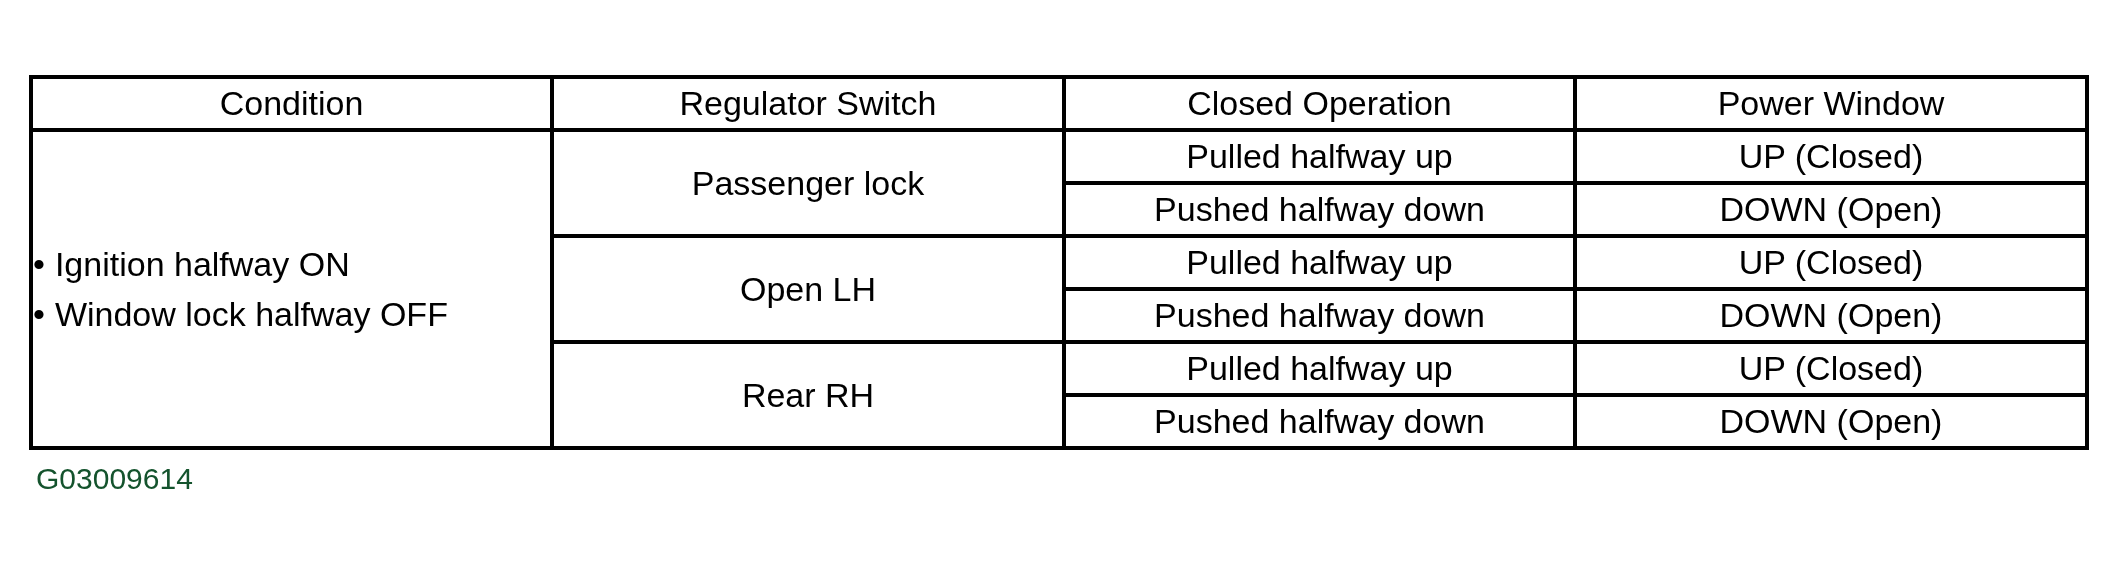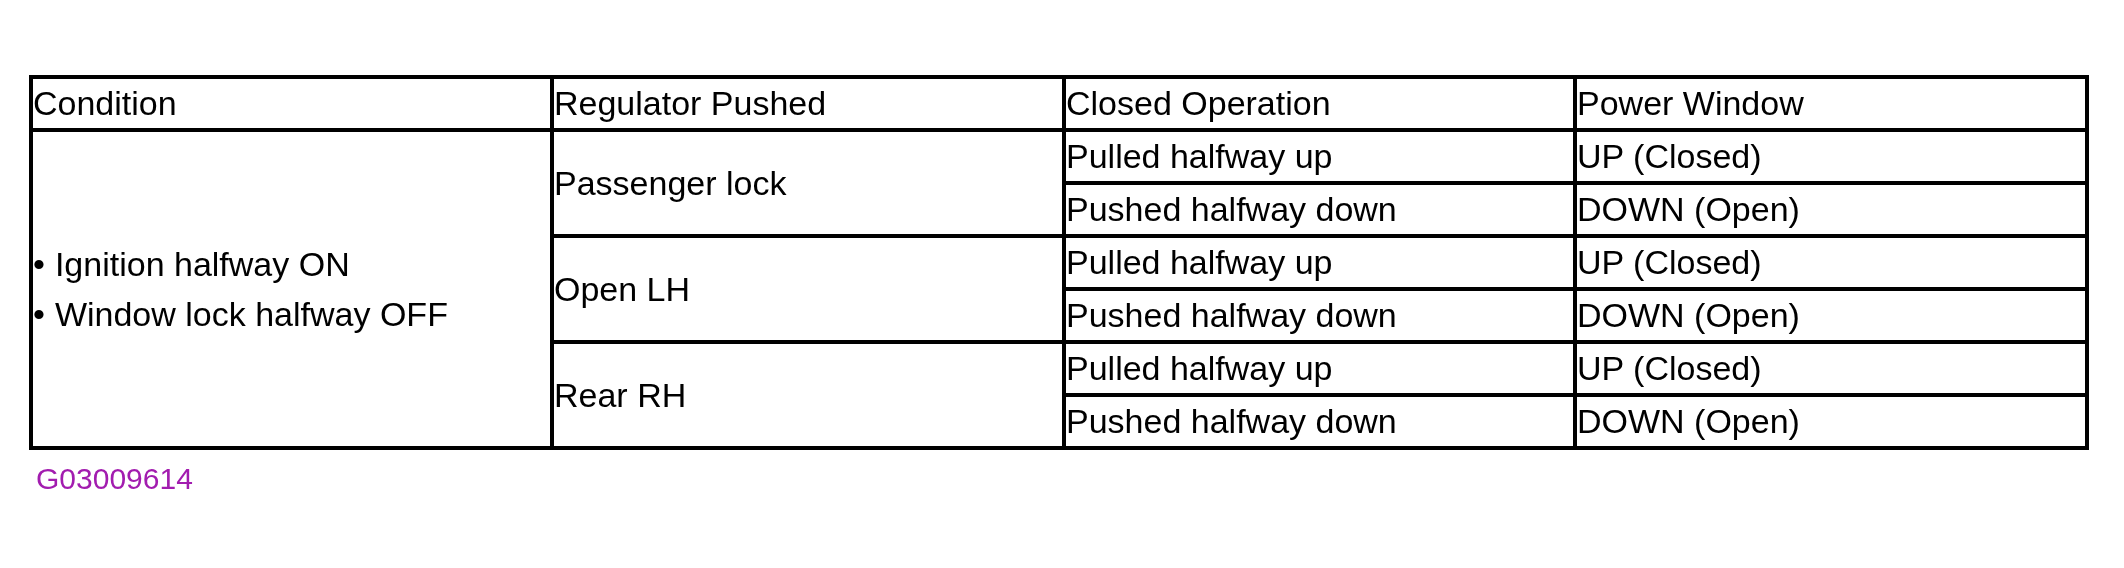--- a/index.html
+++ b/index.html
@@ -24,21 +24,21 @@
     border-collapse: collapse;
     table-layout: fixed;
     width: 2056px;
   }
   table.spec-table th,
   table.spec-table td {
     border: 4px solid #000000;
     padding: 0;
     font-size: 34px;
     font-weight: 400;
-    text-align: left;
+    text-align: center;
     vertical-align: middle;
     background: #ffffff;
     overflow: hidden;
     white-space: nowrap;
   }
   table.spec-table tr {
     height: 53px;
   }
   col.c1 { width: 521px; }
   col.c2 { width: 512px; }
@@ -58,38 +58,38 @@
   .bullet {
     font-size: 34px;
     margin-right: 10px;
   }
   .figure-id {
     position: absolute;
     left: 36px;
     top: 462px;
     font-size: 30px;
     line-height: 1.1;
-    color: #a21caf;
+    color: #14532d;
   }
 </style>
 </head>
 <body>
 
 <div class="table-wrap">
   <table class="spec-table">
     <colgroup>
       <col class="c1">
         <col class="c2">
         <col class="c3">
         <col class="c4">
     </colgroup>
     <tbody>
         <tr>
       <th>Condition</th>
-      <th>Regulator Pushed</th>
+      <th>Regulator Switch</th>
       <th>Closed Operation</th>
       <th>Power Window</th>
     </tr>
     <tr>
       <td class="condition-cell" rowspan="6">
         <div class="bullet-line">
           <span class="bullet">•</span>
           <span>Ignition halfway ON</span>
         </div>
         <div class="bullet-line">

